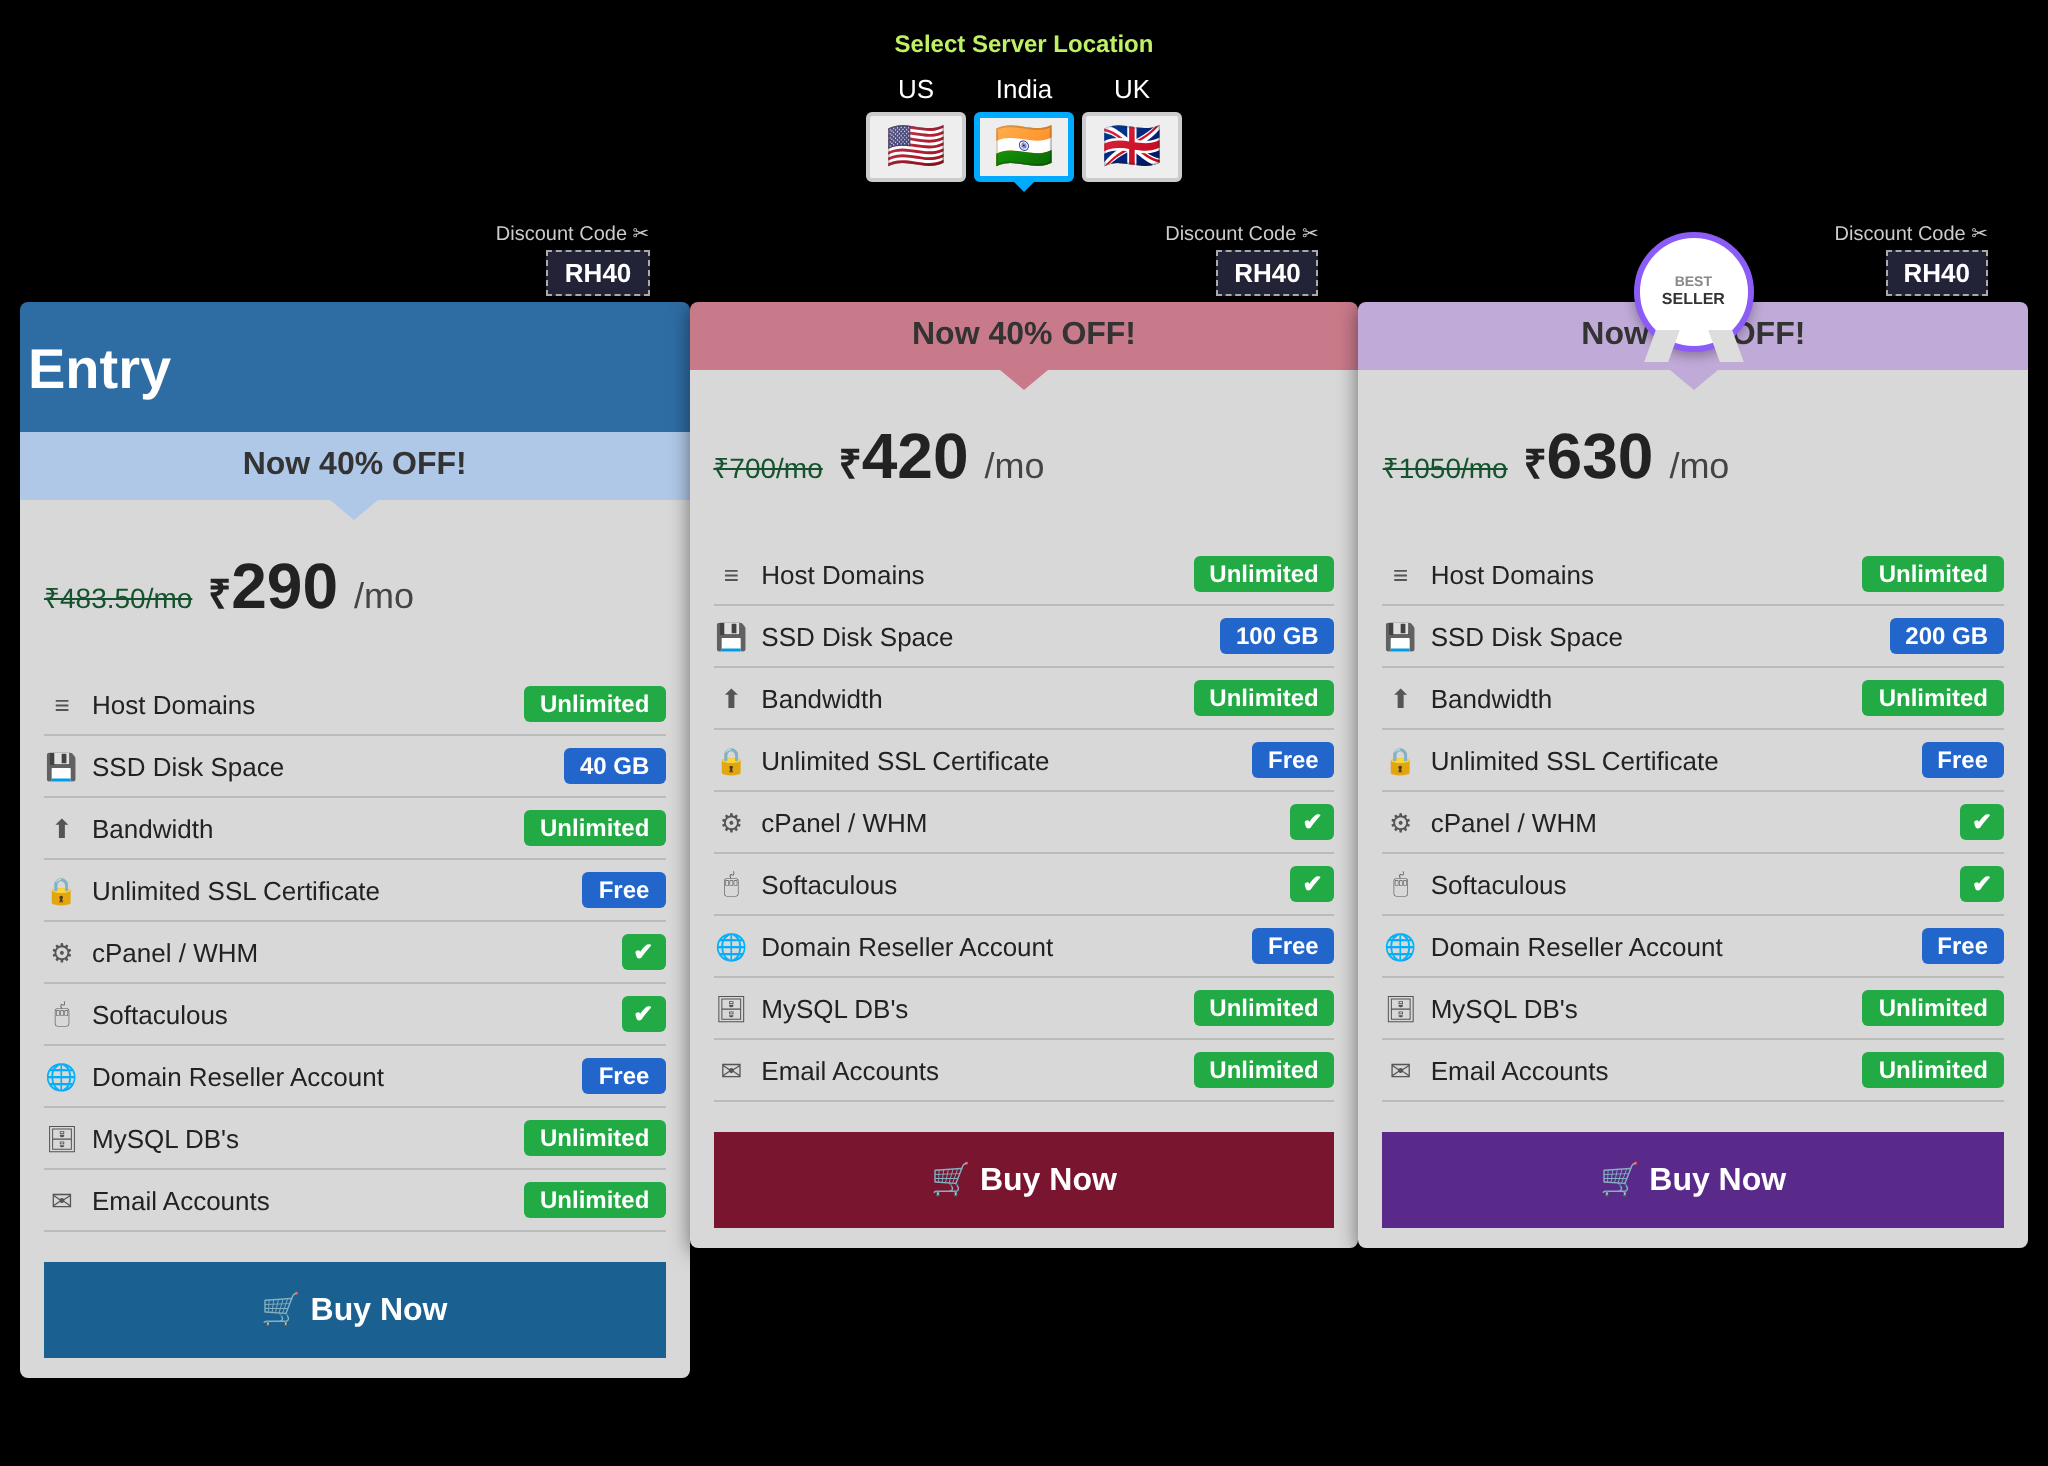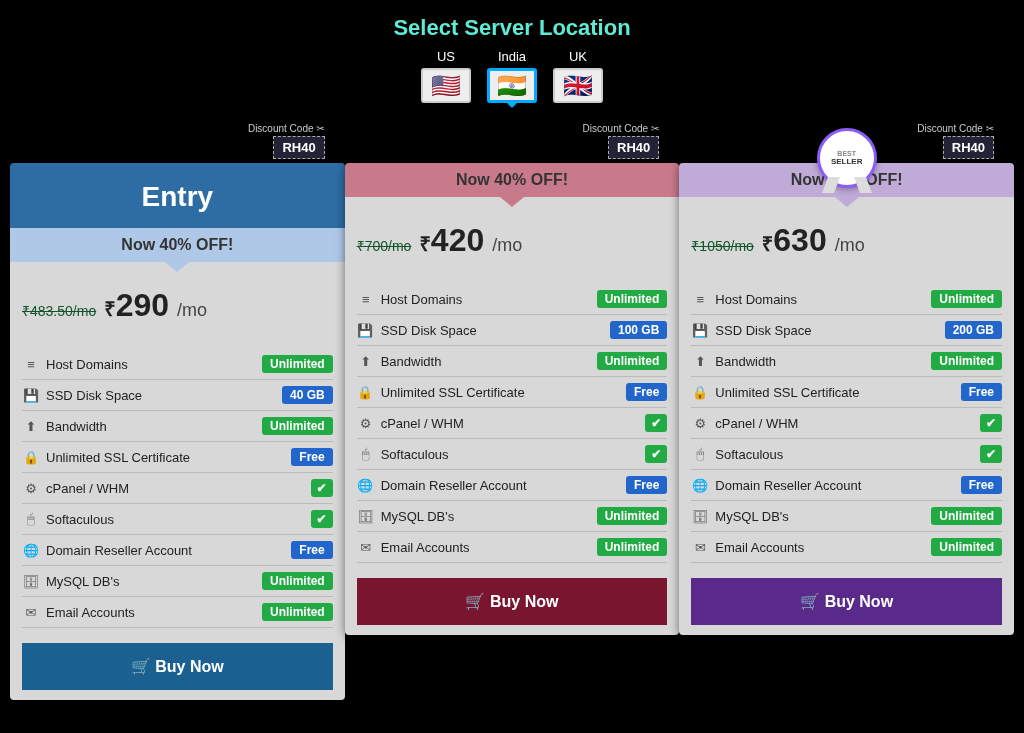--- a/index.html
+++ b/index.html
@@ -6,30 +6,30 @@
     body {
       background: #000;
       font-family: Arial, sans-serif;
       min-height: 733px;
       display: flex;
       flex-direction: column;
       align-items: center;
       padding: 10px 10px 20px;
     }
     .page-title {
-      color: #5eead4;
-      font-size: 22px;
+      color: #bef264;
+      font-size: 12px;
       font-weight: bold;
       text-align: center;
       margin-bottom: 8px;
       margin-top: 5px;
     }
     .location-selector {
       display: flex;
-      gap: 16px;
+      gap: 4px;
       margin-bottom: 20px;
       align-items: flex-end;
     }
     .location-item {
       display: flex;
       flex-direction: column;
       align-items: center;
       cursor: pointer;
     }
     .location-label {
@@ -96,21 +96,20 @@
       background: rgba(50,50,80,0.7);
       text-align: center;
     }
     .plan-card {
       border-radius: 4px;
       overflow: hidden;
       box-shadow: 0 2px 10px rgba(0,0,0,0.5);
     }
     .plan-header {
       padding: 18px 4px 15px;
-      text-align: center;
     }
     .plan-header-entry { background: #2e6da4; }
     .plan-header-smart { background: #8b1a3a; }
     .plan-header-plus { background: #6a3fa0; }
     .plan-name {
       color: #fff;
       font-size: 28px;
       font-weight: bold;
     }
     .plan-discount-banner {

